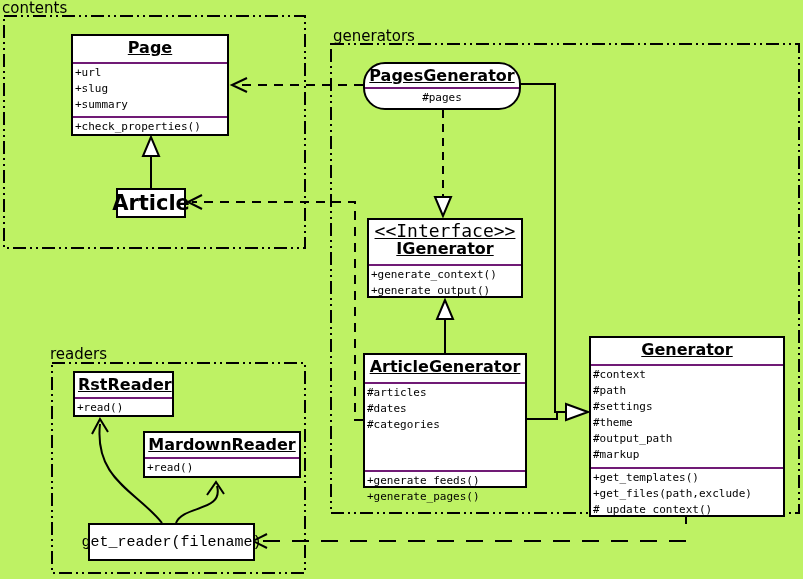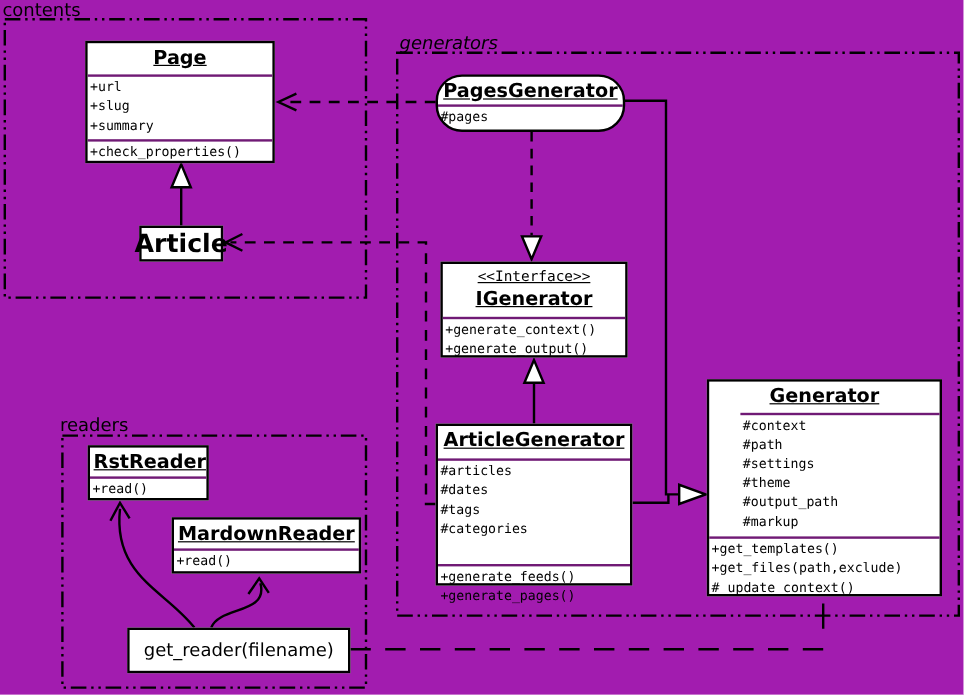--- a/index.html
+++ b/index.html
@@ -1,33 +1,33 @@
 <!DOCTYPE html>
 <html><head>
 <meta charset="utf-8">
 <style>
   html,body{margin:0;padding:0;background:#ffffff;}
   #canvas{
-    position:relative;width:803px;height:579px;background:#a21caf;
+    position:relative;width:803px;height:579px;background:#bef264;
     font-family:"DejaVu Sans",sans-serif;color:#000;overflow:hidden;
   }
   #connectors{position:absolute;left:0;top:0;width:803px;height:579px;}
   .pkg-label{
     position:absolute;font-size:15px;line-height:16px;color:#000;
     font-family:"DejaVu Sans",sans-serif;white-space:nowrap;
   }
   .class-box{
     position:absolute;box-sizing:border-box;border:2px solid #000;background:#fff;
   }
   .class-title{
     font-weight:bold;text-align:center;font-size:16px;line-height:22px;
     padding:1px 3px;white-space:nowrap;overflow:hidden;text-decoration:underline;
   }
   .stereotype{
-    font-family:"DejaVu Sans Mono",monospace;font-weight:normal;font-size:12px;
+    font-family:"DejaVu Sans Mono",monospace;font-weight:normal;font-size:18px;
     line-height:15px;text-align:center;white-space:nowrap;
   }
   .class-section{
     border-top:2px solid #701a75;font-family:"DejaVu Sans Mono",monospace;
     font-size:11px;line-height:16px;padding:1px 2px;overflow:hidden;
   }
   .member{white-space:pre;}
   .plain-box{
     position:absolute;box-sizing:border-box;border:2px solid #000;background:#fff;
     display:flex;align-items:center;justify-content:center;font-size:15px;white-space:nowrap;
@@ -69,74 +69,73 @@
     <polyline points="267,534 253,541 267,548" fill="none" stroke="#000" stroke-width="2"></polyline>
 
     <path d="M 162 523 C 138 492 94 480 100 424" fill="none" stroke="#000" stroke-width="2"></path>
     <polyline points="92,434 100,419 108,432" fill="none" stroke="#000" stroke-width="2"></polyline>
 
     <path d="M 176 523 C 183 505 224 512 217 486" fill="none" stroke="#000" stroke-width="2"></path>
     <polyline points="207,495 216,482 224,494" fill="none" stroke="#000" stroke-width="2"></polyline>
   </svg>
 
   <div class="pkg-label" style="left:2px;top:0px;">contents</div>
-  <div class="pkg-label" style="left:333px;top:28px;font-style:italic;">generators</div>
+  <div class="pkg-label" style="left:333px;top:28px;">generators</div>
   <div class="pkg-label" style="left:50px;top:346px;">readers</div>
 
   <div class="class-box" style="left:71px;top:34px;width:158px;height:102px;">
     <div class="class-title" style="height:24px;">Page</div>
     <div class="class-section" style="height:50px;">
       <div class="member">+url</div>
       <div class="member">+slug</div>
       <div class="member">+summary</div>
     </div>
     <div class="class-section" style="height:20px;">
       <div class="member">+check_properties()</div>
     </div>
   </div>
 
   <div class="class-box title-only" style="left:116px;top:188px;width:70px;height:30px;">
     <div>Article</div>
   </div>
 
   <div class="class-box" style="left:363px;top:62px;width:158px;height:48px;border-radius:22px;">
     <div class="class-title" style="height:21px;line-height:21px;">PagesGenerator</div>
-    <div class="class-section" style="height:21px;">
+    <div class="class-section" style="height:21px;text-align:center;">
       <div class="member">#pages</div>
     </div>
   </div>
 
   <div class="class-box" style="left:367px;top:218px;width:156px;height:80px;">
     <div class="class-title" style="height:40px;padding-top:3px;">
       <div class="stereotype">&lt;&lt;Interface&gt;&gt;</div>
       <div>IGenerator</div>
     </div>
     <div class="class-section" style="height:33px;">
       <div class="member">+generate_context()</div>
       <div class="member">+generate_output()</div>
     </div>
   </div>
 
   <div class="class-box" style="left:363px;top:353px;width:164px;height:135px;">
     <div class="class-title" style="height:25px;">ArticleGenerator</div>
     <div class="class-section" style="height:68px;">
       <div class="member">#articles</div>
       <div class="member">#dates</div>
-      <div class="member">#tags</div>
       <div class="member">#categories</div>
     </div>
     <div class="class-section" style="height:34px;margin-top:16px;">
       <div class="member">+generate_feeds()</div>
       <div class="member">+generate_pages()</div>
     </div>
   </div>
 
-  <div class="class-box" style="left:589px;top:316px;width:196px;height:181px;">
+  <div class="class-box" style="left:589px;top:336px;width:196px;height:181px;">
     <div class="class-title" style="height:24px;">Generator</div>
-    <div class="class-section" style="height:99px;margin-left:26px;">
+    <div class="class-section" style="height:99px;">
       <div class="member">#context</div>
       <div class="member">#path</div>
       <div class="member">#settings</div>
       <div class="member">#theme</div>
       <div class="member">#output_path</div>
       <div class="member">#markup</div>
     </div>
     <div class="class-section" style="height:50px;">
       <div class="member">+get_templates()</div>
       <div class="member">+get_files(path,exclude)</div>
@@ -151,17 +150,17 @@
     </div>
   </div>
 
   <div class="class-box" style="left:143px;top:431px;width:158px;height:47px;">
     <div class="class-title" style="height:22px;line-height:22px;">MardownReader</div>
     <div class="class-section" style="height:19px;">
       <div class="member">+read()</div>
     </div>
   </div>
 
-  <div class="plain-box" style="left:106px;top:523px;width:186px;height:38px;">
+  <div class="plain-box" style="left:88px;top:523px;width:167px;height:38px;font-family:Liberation Mono, monospace;">
     <div>get_reader(filename)</div>
   </div>
 
 </div>
 
 </body></html>

